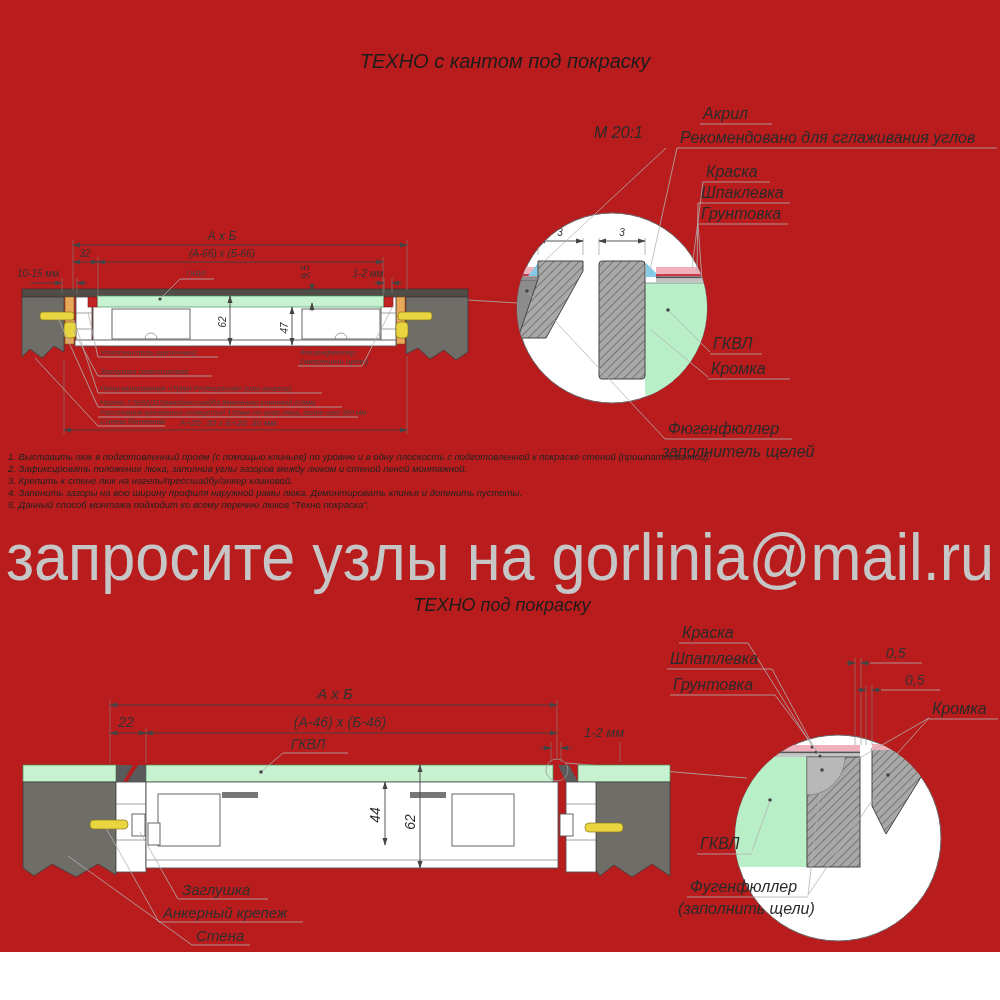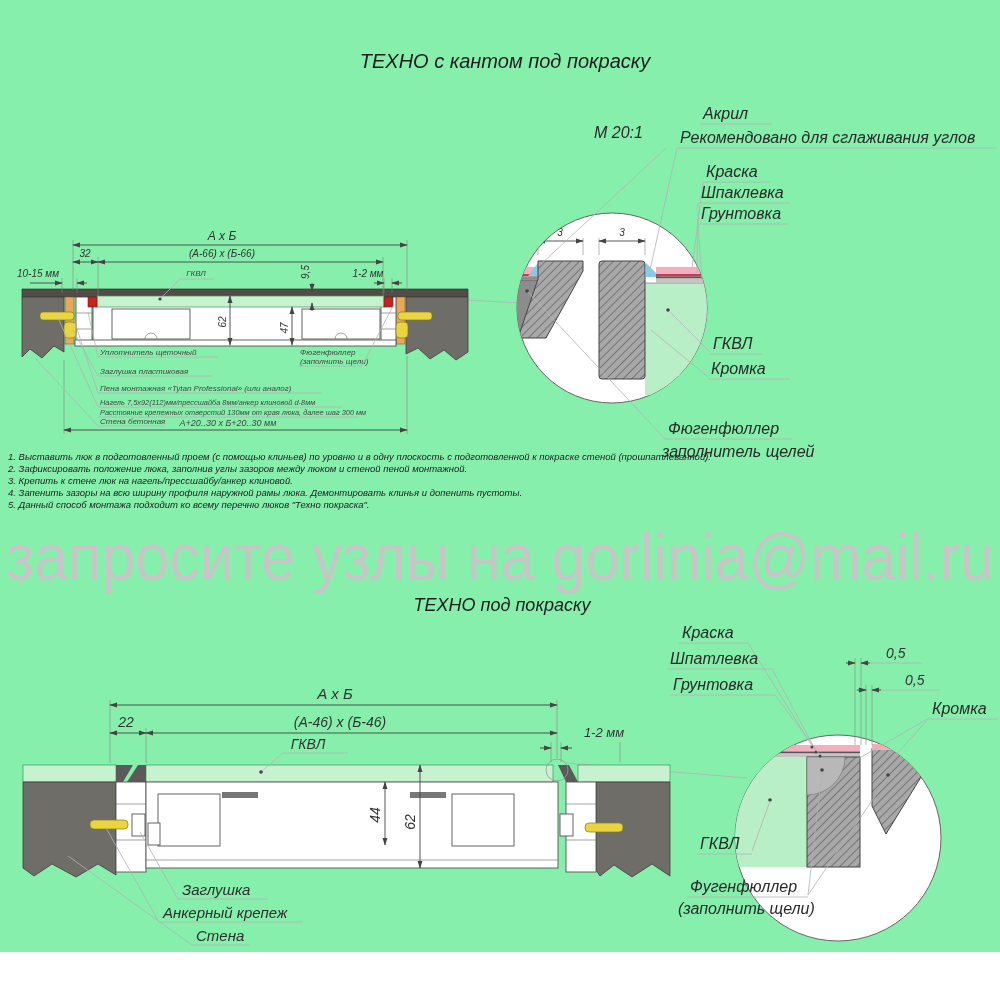--- a/index.html
+++ b/index.html
@@ -1,16 +1,16 @@
 <!DOCTYPE html>
 <html style="--c-board_green: #c6f2cf; --c-wall_gray: #6f6d68; --c-wood_orange: #e8a85a; --c-anchor_yellow: #e9d53f; --c-seal_red: #c42323; --c-paint_pink: #f2b0bd; --c-acrylic_blue: #85cbe8; --c-watermark_gray: #c6c6c6;"><head>
 <meta charset="utf-8">
 <style>
   html,body{margin:0;padding:0;background:#fff;}
-  .page{width:1000px;height:952px;position:relative;background:#86efac;overflow:hidden;text-decoration:underline;}
+  .page{width:1000px;height:952px;position:relative;background:#b91c1c;overflow:hidden;text-decoration:underline;}
   svg{display:block;}
   text{font-family:"Liberation Sans",sans-serif;fill:#2e2e2e;}
   .t-italic{font-style:italic;}
   .title{font-size:20px;font-style:italic;fill:#1c1c1c;}
   .dimtxt{font-size:12px;font-style:italic;fill:#333;}
   .dimsm{font-size:10px;font-style:italic;fill:#333;}
   .biglbl{font-size:16px;font-style:italic;fill:#2a2a2a;}
   .smlbl{font-size:8px;font-style:italic;fill:#444;}
   .note{font-size:9.5px;font-style:italic;fill:#222;}
   .wm{font-size:66px;fill:var(--c-watermark_gray,#c6c6c6);}

